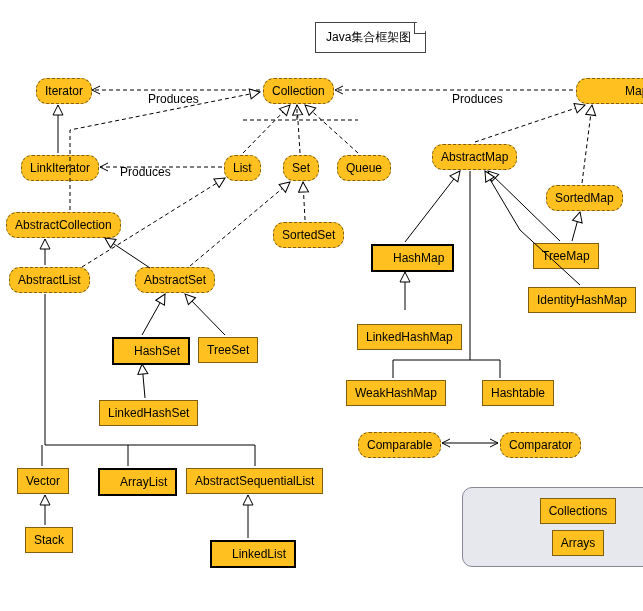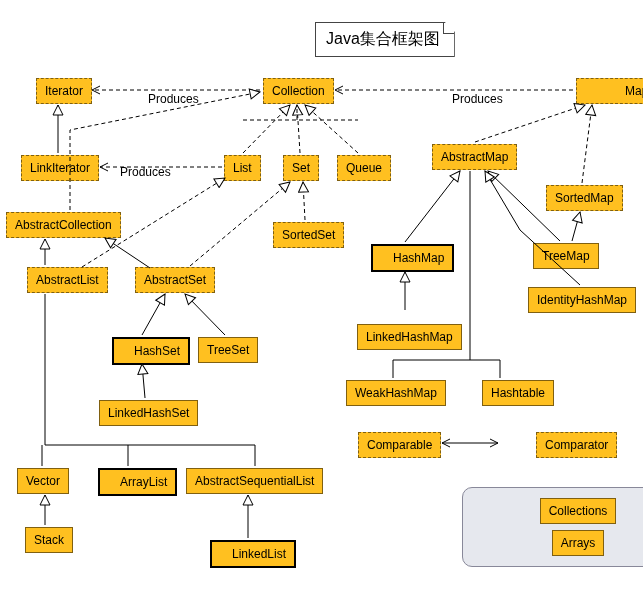--- a/index.html
+++ b/index.html
@@ -15,27 +15,27 @@
   }
   .node {
     position: absolute;
     background: #ffc020;
     border: 1px solid #806010;
     padding: 5px 8px;
     text-align: center;
     white-space: nowrap;
     box-sizing: border-box;
   }
-  .node.dashed { border-style: dashed; }
+  .node.dashed { border-style: dashed; border-radius: 11px; }
   .node.bold { border-width: 2px; border-color: #000; padding-left: 20px; }
   .note {
     position: absolute;
     border: 1px solid #444;
     padding: 6px 14px 6px 10px;
-    font-size: 16px;
+    font-size: 12px;
     background: #fff;
     clip-path: polygon(0 0, calc(100% - 10px) 0, 100% 10px, 100% 100%, 0 100%);
   }
   .note::after {
     content: "";
     position: absolute;
     top: 0; right: 0;
     width: 10px; height: 10px;
     border-left: 1px solid #444;
     border-bottom: 1px solid #444;
@@ -83,32 +83,32 @@
 <div class="node dashed" style="left:337px; top:155px;"><span>Queue</span></div>
 <div class="node dashed" style="left:432px; top:144px;"><span>AbstractMap</span></div>
 <div class="node dashed" style="left:546px; top:185px;"><span>SortedMap</span></div>
 
 <div class="node dashed" style="left:6px; top:212px;"><span>AbstractCollection</span></div>
 <div class="node dashed" style="left:273px; top:222px;"><span>SortedSet</span></div>
 <div class="node bold" style="left:371px; top:244px;"><span>HashMap</span></div>
 <div class="node" style="left:533px; top:243px;"><span>TreeMap</span></div>
 <div class="node" style="left:528px; top:287px;"><span>IdentityHashMap</span></div>
 
-<div class="node dashed" style="left:27px;  top:267px;"><span>AbstractList</span></div>
+<div class="node dashed" style="left:9px;  top:267px;"><span>AbstractList</span></div>
 <div class="node dashed" style="left:135px; top:267px;"><span>AbstractSet</span></div>
 <div class="node" style="left:357px; top:312px;margin-top:12px;"><span>LinkedHashMap</span></div>
 
 <div class="node bold" style="left:112px; top:337px;"><span>HashSet</span></div>
 <div class="node" style="left:198px; top:337px;"><span>TreeSet</span></div>
 <div class="node" style="left:346px; top:380px;"><span>WeakHashMap</span></div>
 <div class="node" style="left:470px; top:380px;margin-left:12px;"><span>Hashtable</span></div>
 
 <div class="node" style="left:99px; top:400px;text-align:center;"><span>LinkedHashSet</span></div>
 <div class="node dashed" style="left:358px; top:432px;"><span>Comparable</span></div>
-<div class="node dashed" style="left:500px; top:432px;margin-left:36px;"><span>Comparator</span></div>
+<div class="node dashed" style="left:500px; top:432px;"><span>Comparator</span></div>
 
 <div class="node" style="left:17px;  top:468px;"><span>Vector</span></div>
 <div class="node bold" style="left:98px;  top:468px;"><span>ArrayList</span></div>
 <div class="node" style="left:186px; top:468px;"><span>AbstractSequentialList</span></div>
 
 <div class="node" style="left:25px;  top:527px;"><span>Stack</span></div>
 <div class="node bold" style="left:210px; top:540px;"><span>LinkedList</span></div>
 
 <div class="legend" style="left:462px; top:487px; width:158px;">
   <div class="node"><span>Collections</span></div>

